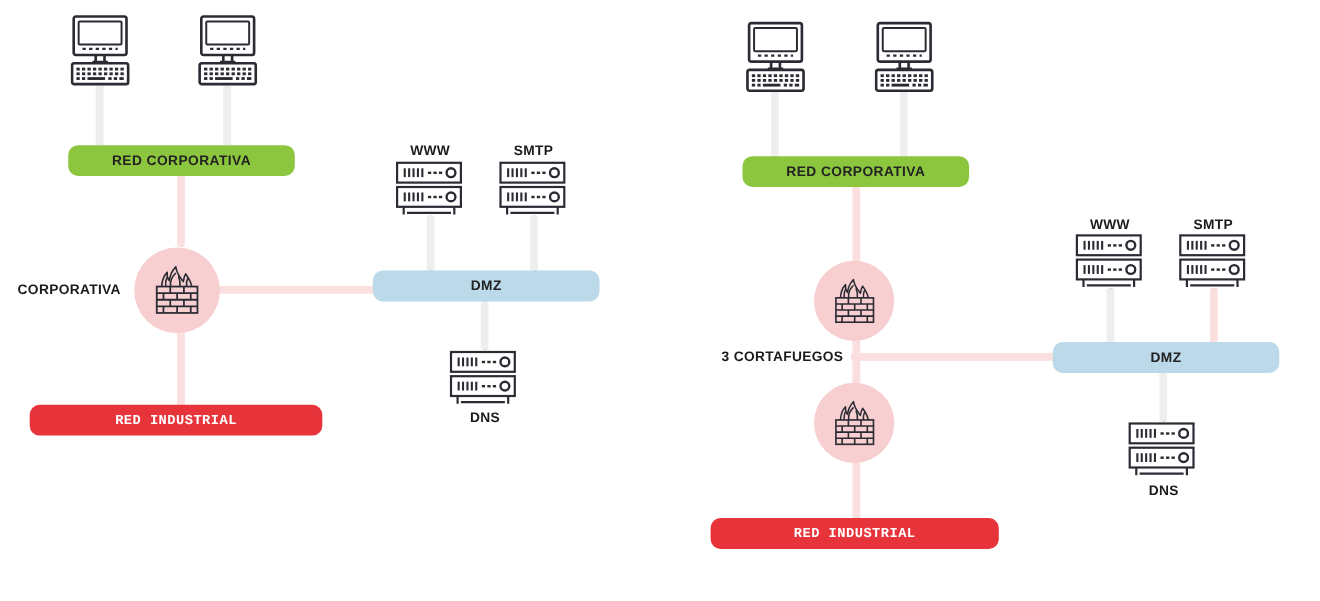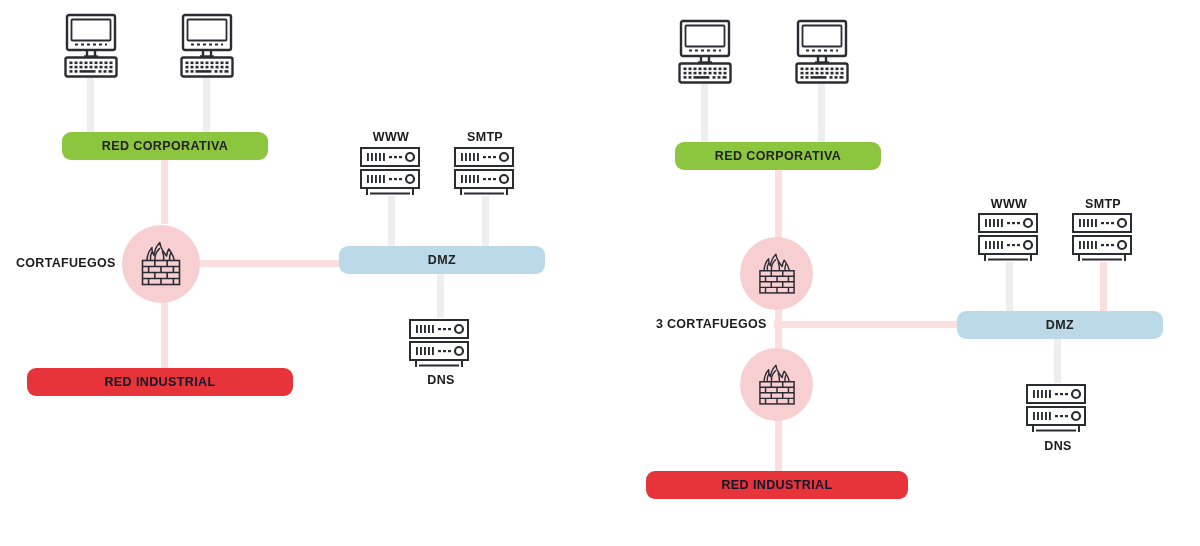--- a/index.html
+++ b/index.html
@@ -42,21 +42,21 @@
     z-index: 6;
   }
   .net-bar .bar-label {
     font-size: 12.5px;
     font-weight: 600;
     line-height: 1;
   }
   .bar-corp   { background: #8cc63f; }
   .bar-corp   .bar-label { color: #222222; }
   .bar-ind    { background: #e7333a; }
-  .bar-ind    .bar-label { color: #0f172a; }
+  .bar-ind    .bar-label { color: #ffffff; font-family: Liberation Mono, monospace; }
   .bar-dmz    { background: #bcd9ea; }
   .bar-dmz    .bar-label { color: #222222; }
 
   
   .side-label {
     position: absolute;
     font-size: 12.5px;
     font-weight: 600;
     color: #1b1b1b;
     letter-spacing: 0.3px;
@@ -269,21 +269,21 @@
           <line x1="39.4" y1="28.5" x2="39.4" y2="34.5"></line>
           <line x1="20.8" y1="34.5" x2="20.8" y2="40.5"></line>
           <line x1="33.2" y1="34.5" x2="33.2" y2="40.5"></line>
           <line x1="14.6" y1="40.5" x2="14.6" y2="46.5"></line>
           <line x1="27.0" y1="40.5" x2="27.0" y2="46.5"></line>
           <line x1="39.4" y1="40.5" x2="39.4" y2="46.5"></line>
         </g>
       </svg>
     </div>
 
-    <div class="side-label" style="left:16px; top:257px;">CORTAFUEGOS</div>
+    <div class="side-label" style="left:16px; top:257px;">CORPORATIVA</div>
 
     <div class="net-bar bar-ind" style="left:27px; top:368px; width:266px; height:28px;">
       <span class="bar-label">RED INDUSTRIAL</span>
     </div>
 
     <div class="node-caption" style="left:353px; top:131px; width:76px;">WWW</div>
     <div class="icon-wrap" style="left:357px; top:146px;">
       <svg width="70" height="56" viewBox="0 0 70 56" aria-hidden="true">
         <g fill="none" stroke="#2b2b33" stroke-width="2">
           <rect x="4" y="2" width="58" height="18"></rect>

